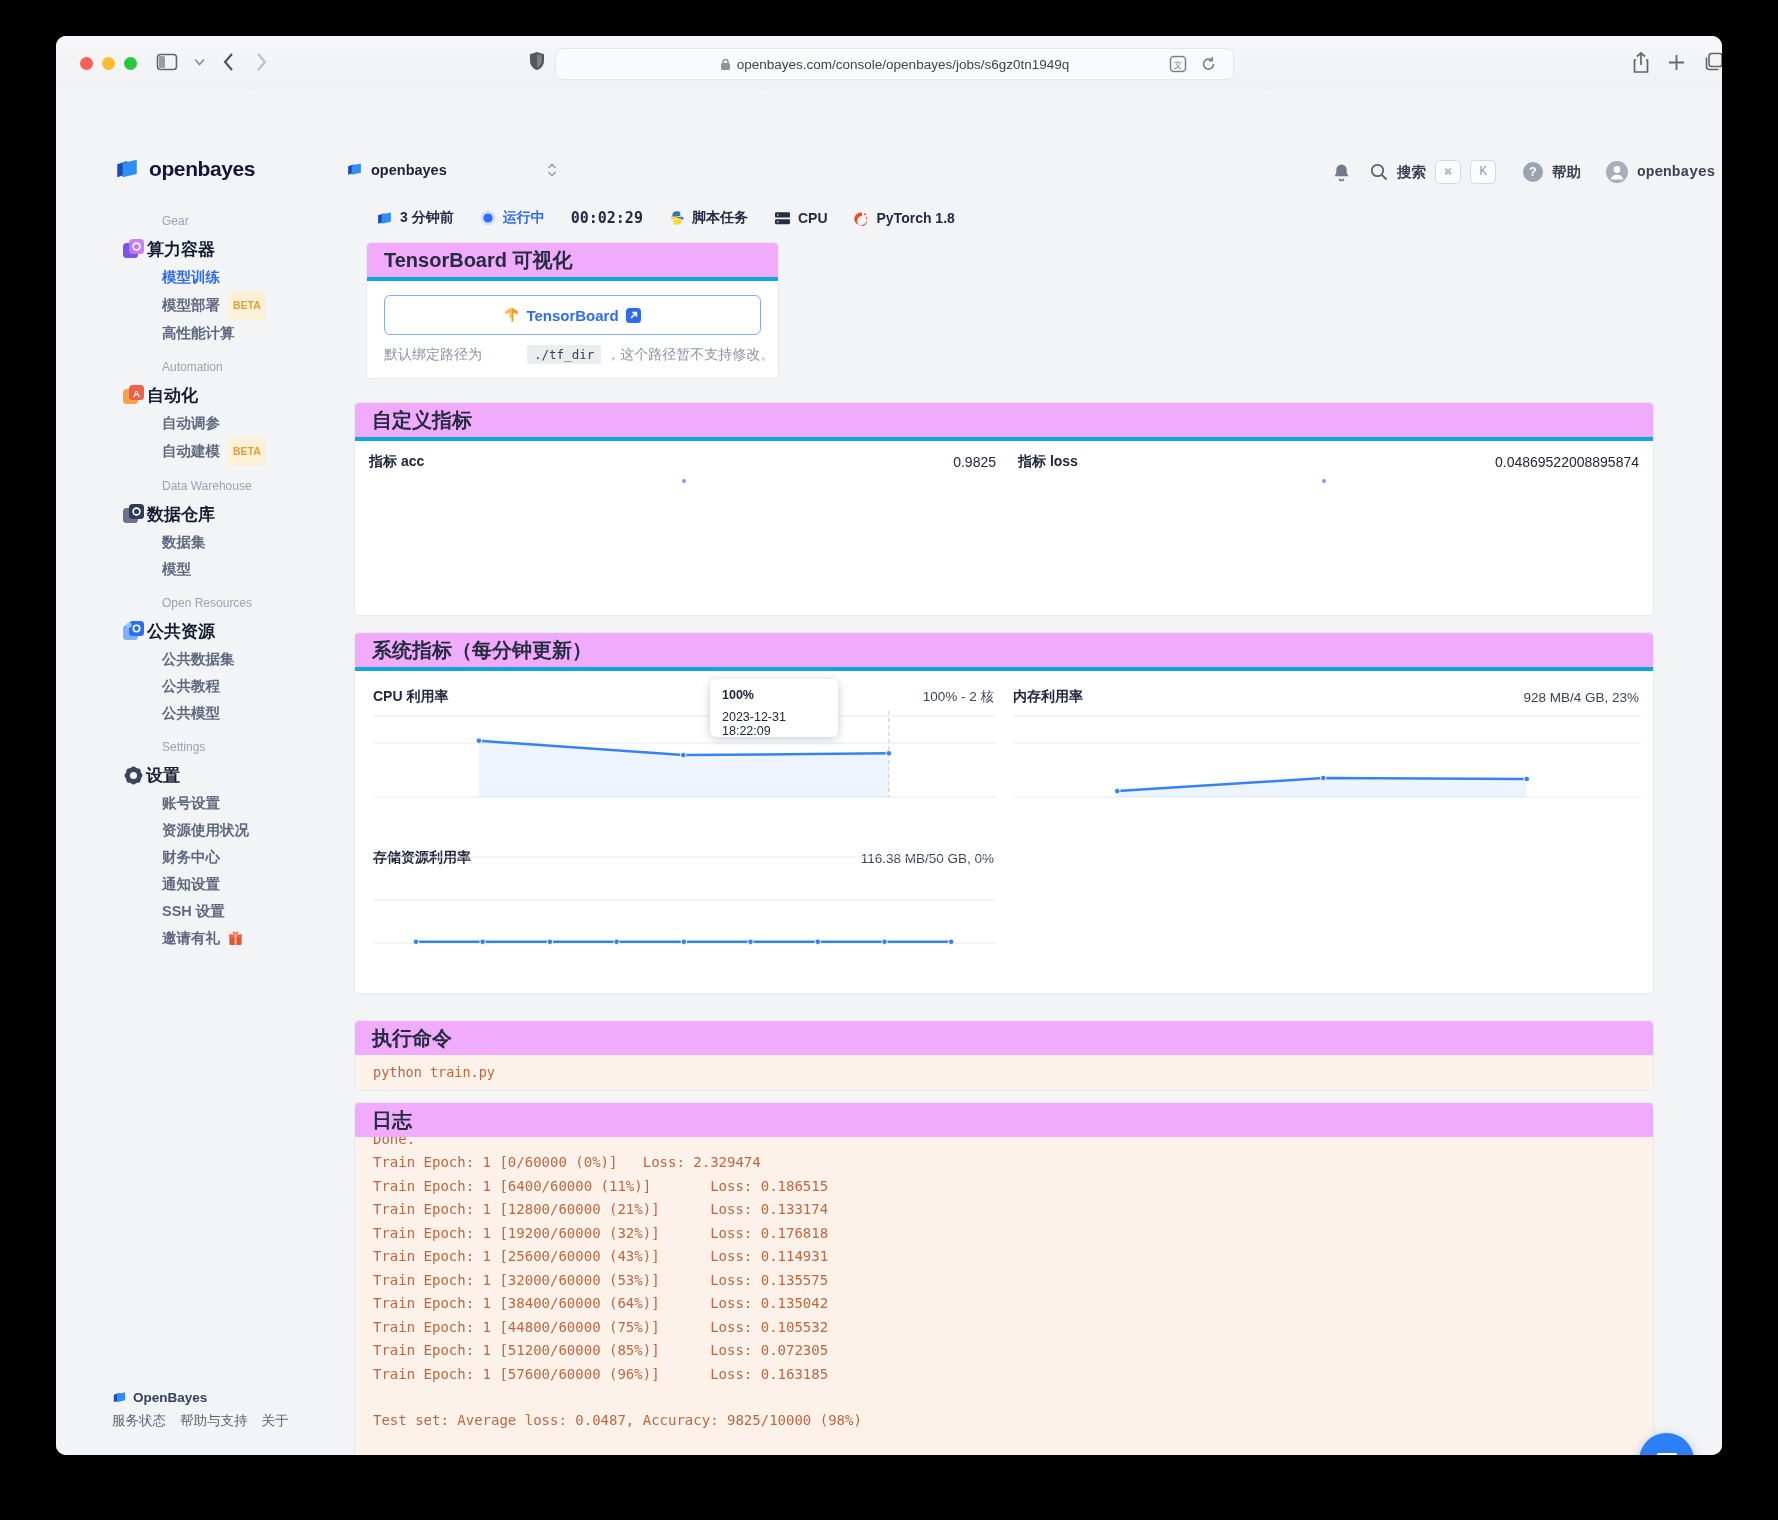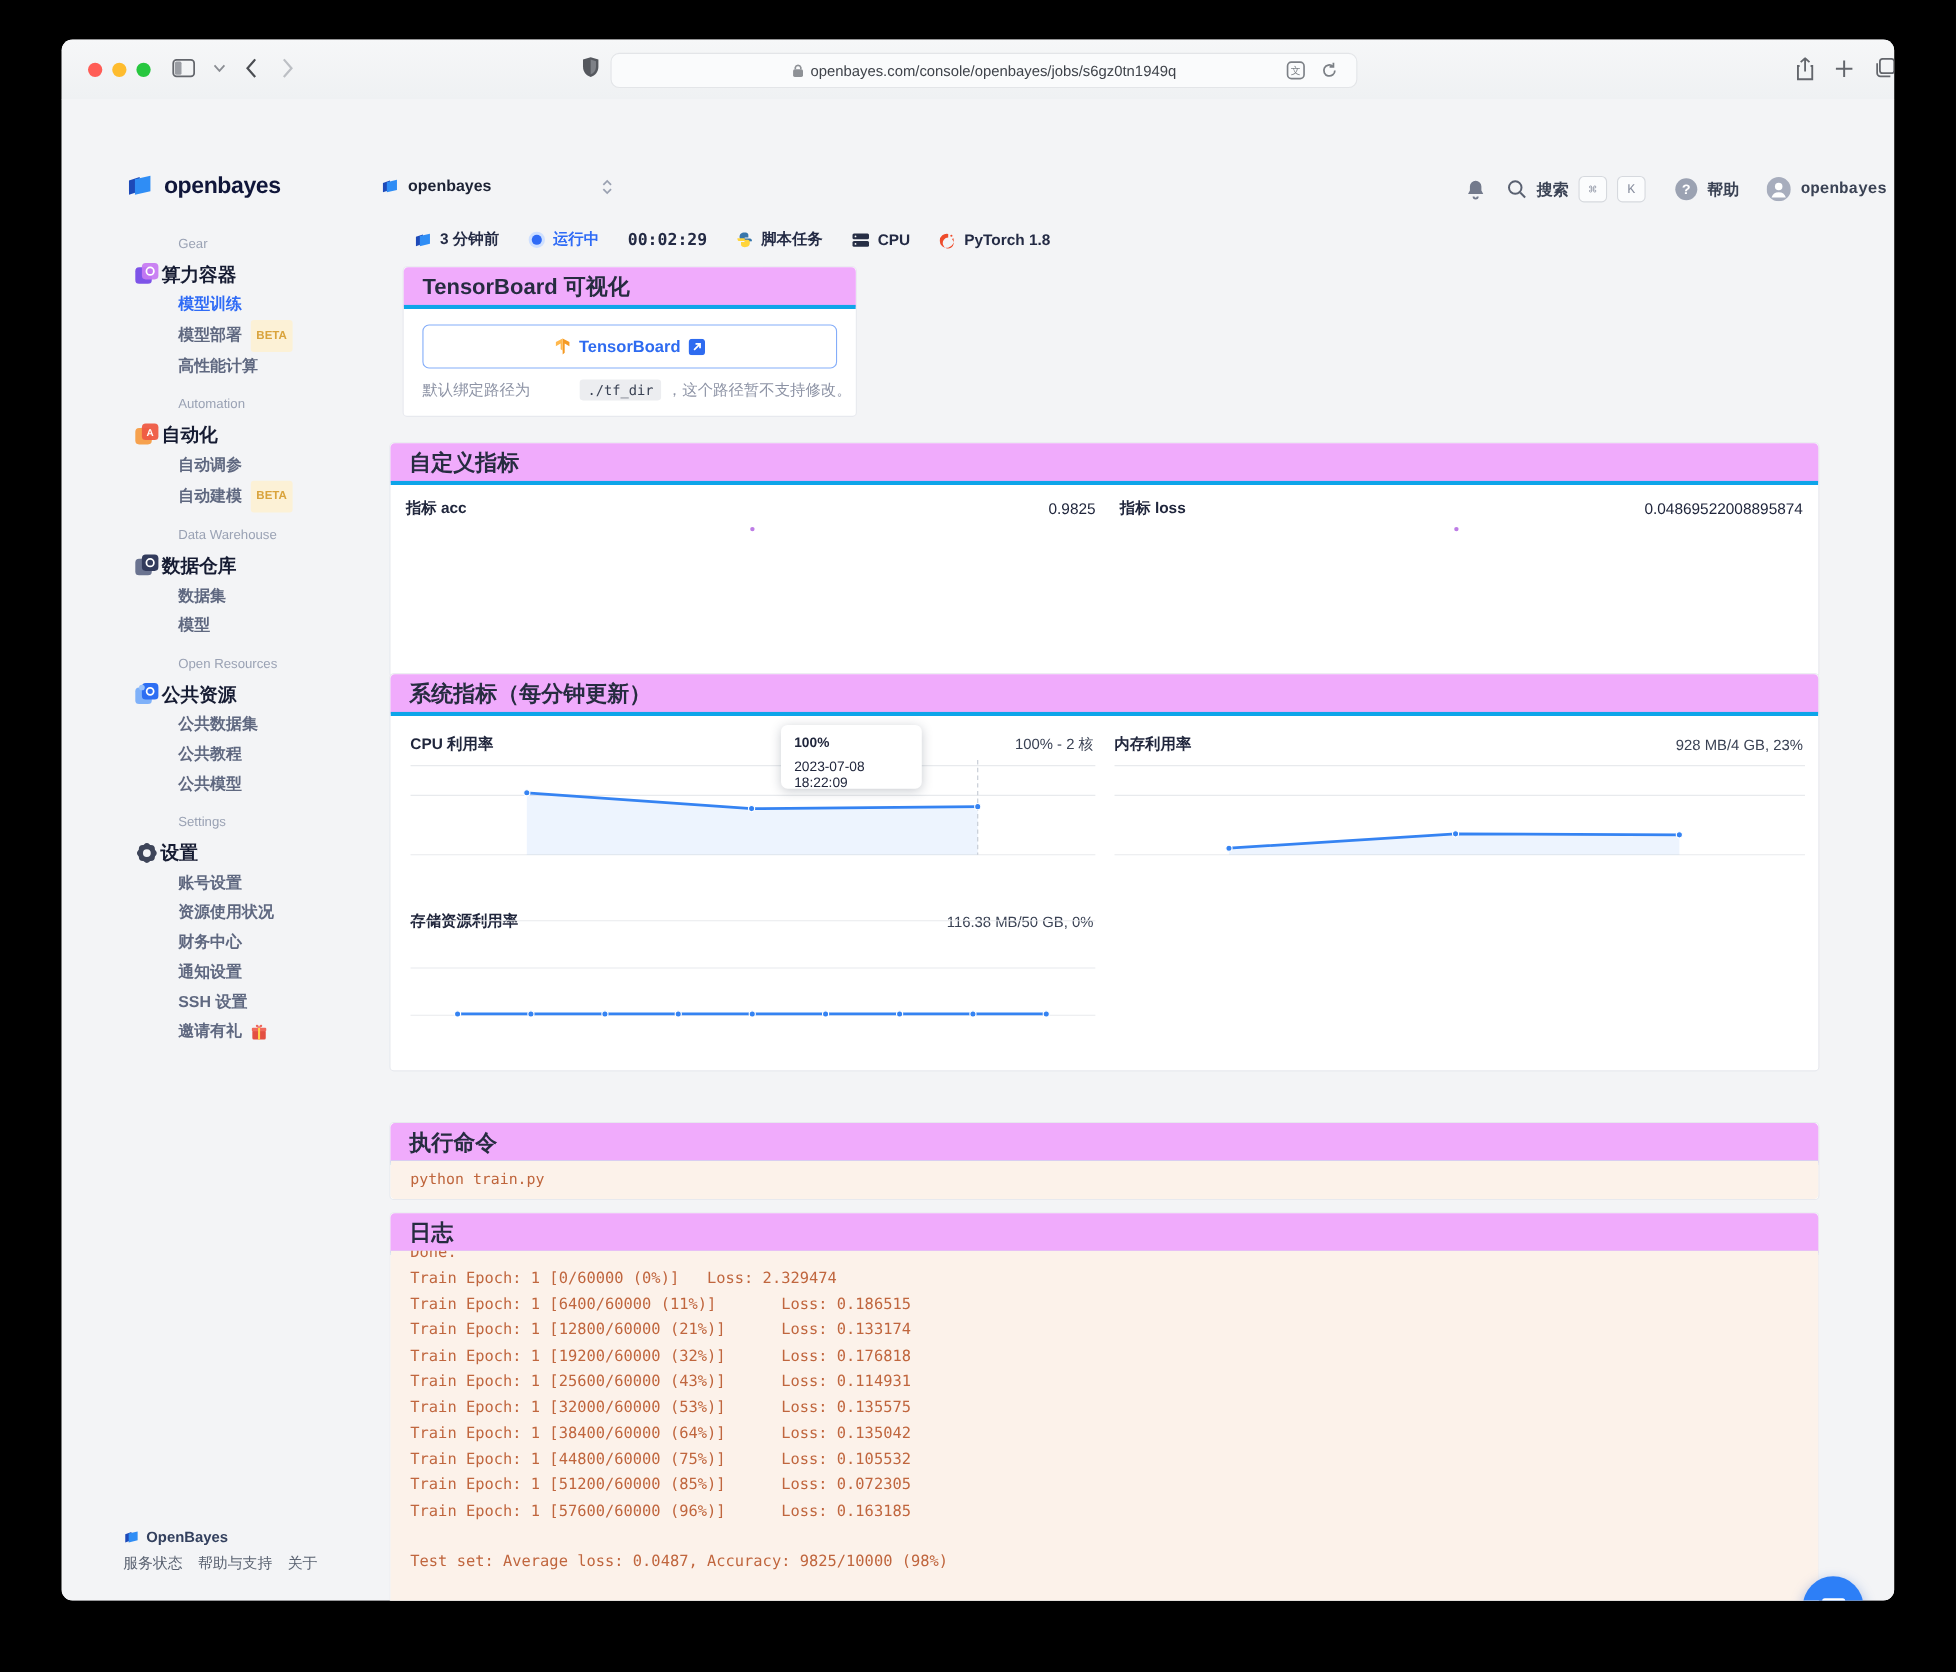--- a/index.html
+++ b/index.html
@@ -54,21 +54,21 @@
          background:#fff;display:flex;align-items:center;justify-content:center;gap:7px;cursor:pointer;
          font-size:15px;font-weight:800;color:#2e6bf0;}
   .tbnote{position:absolute;left:17px;top:102px;font-size:14px;color:#8d93a5;display:flex;align-items:center;gap:5px;}
   .chip{background:#ecedf0;border-radius:3px;padding:2px 7px;font-family:"DejaVu Sans Mono","Liberation Mono",monospace;
         font-size:12.5px;color:#3a4254;margin-left:40px;}
   .cmcard{left:298px;top:312px;width:1298px;height:212px;}
   .metric{position:absolute;top:48px;height:22px;display:flex;justify-content:space-between;align-items:center;}
   .metric .n{font-size:14px;font-weight:800;color:#20263c;}
   .metric .v{font-size:14px;color:#20263c;}
   .pdot{position:absolute;width:4px;height:4px;border-radius:50%;background:#bd7ce5;}
-  .syscard{left:298px;top:522px;width:1298px;height:360px;}
+  .syscard{left:298px;top:542px;width:1298px;height:360px;}
   .ch-title{position:absolute;height:24px;display:flex;justify-content:space-between;align-items:center;}
   .ch-title .n{font-size:14px;font-weight:800;color:#20263c;}
   .ch-title .v{font-size:13.5px;color:#3a4254;}
   .tooltip{position:absolute;left:355px;top:46px;width:128px;height:58px;background:#fff;border-radius:6px;
            box-shadow:0 2px 10px rgba(40,50,70,.25);z-index:5;padding:9px 0 0 12px;box-sizing:border-box;}
   .tooltip .a{font-size:12.5px;font-weight:800;color:#20263c;}
   .tooltip .b{font-size:12.5px;color:#20263c;margin-top:8px;}
   .cmdcard{left:298px;top:930px;width:1298px;height:69px;}
   .codearea{position:absolute;left:0;top:34px;width:100%;height:35px;background:#fcf2ea;
             font-family:"DejaVu Sans Mono","Liberation Mono",monospace;font-size:13.5px;color:#bf653c;
@@ -489,21 +489,21 @@
             <circle cx="176.93200000000002" cy="89.775" r="2.8" fill="#3583f2" stroke="#fff" stroke-width="1"></circle>
             <circle cx="243.593" cy="89.775" r="2.8" fill="#3583f2" stroke="#fff" stroke-width="1"></circle>
             <circle cx="310.877" cy="89.775" r="2.8" fill="#3583f2" stroke="#fff" stroke-width="1"></circle>
             <circle cx="377.538" cy="89.775" r="2.8" fill="#3583f2" stroke="#fff" stroke-width="1"></circle>
             <circle cx="444.82200000000006" cy="89.775" r="2.8" fill="#3583f2" stroke="#fff" stroke-width="1"></circle>
             <circle cx="511.48299999999995" cy="89.775" r="2.8" fill="#3583f2" stroke="#fff" stroke-width="1"></circle>
             <circle cx="578.144" cy="89.775" r="2.8" fill="#3583f2" stroke="#fff" stroke-width="1"></circle>
           </svg>
         <div class="tooltip">
           <div class="a">100%</div>
-          <div class="b">2023-07-08 18:22:09</div>
+          <div class="b">2023-12-31 18:22:09</div>
         </div>
       </div>
 
       <div class="card cmdcard">
         <div class="chead">执行命令</div>
         <div class="codearea">python train.py</div>
       </div>
 
       <div class="card logcard">
         <div class="chead">日志</div>

